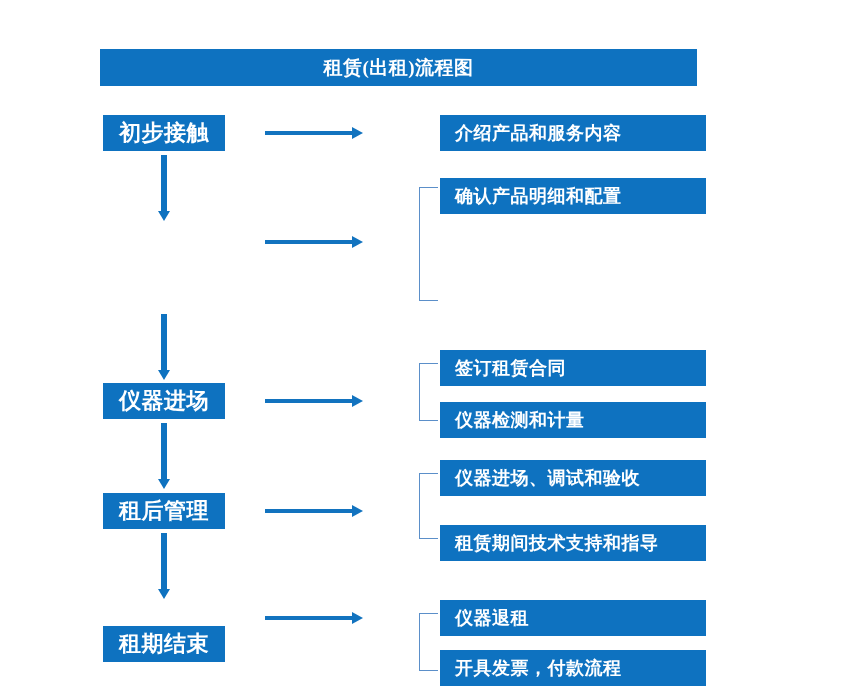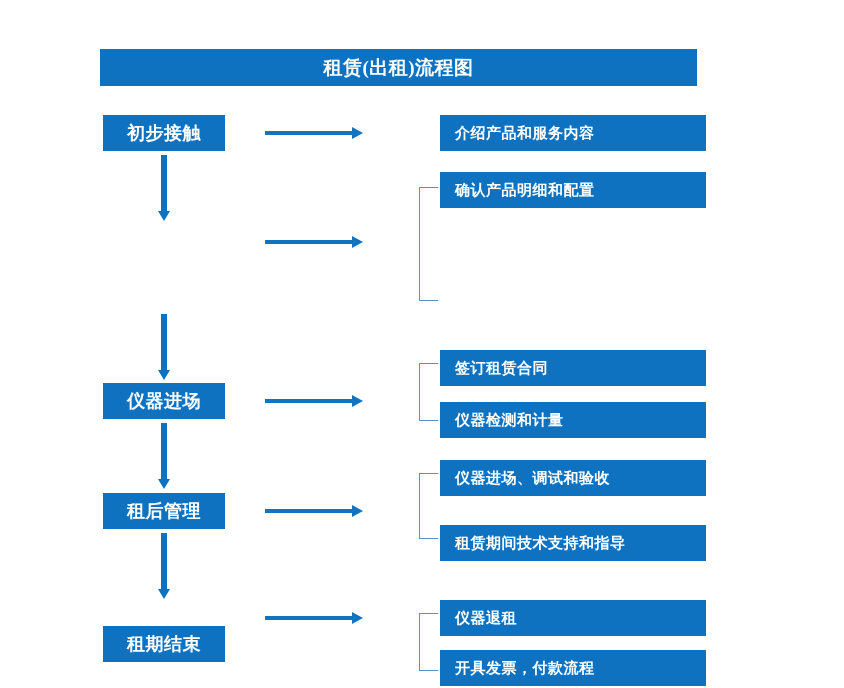--- a/index.html
+++ b/index.html
@@ -36,29 +36,29 @@
     width: 597px;
     height: 37px;
     justify-content: center;
     font-size: 19px;
   }
   .stage-box {
     width: 122px;
     height: 36px;
     left: 103px;
     justify-content: center;
-    font-size: 18px;
+    font-size: 22px;
   }
   .detail-box {
     left: 440px;
     width: 266px;
     height: 36px;
     justify-content: flex-start;
     padding-left: 15px;
-    font-size: 15px;
+    font-size: 18px;
   }
   .v-arrow {
     position: absolute;
     left: 158px;
     width: 12px;
   }
   .v-arrow .stem {
     position: absolute;
     left: 3px;
     top: 0;
@@ -157,21 +157,21 @@
     <div class="stem"></div>
       <div class="head"></div>
   </div>
 
   <div class="bracket" style="top:150px;height:114px"></div>
   <div class="bracket" style="top:326px;height:58px"></div>
   <div class="bracket" style="top:436px;height:66px"></div>
   <div class="bracket" style="top:576px;height:58px"></div>
 
   <div class="box detail-box" style="top:78px">介绍产品和服务内容</div>
-  <div class="box detail-box" style="top:135px">确认产品明细和配置</div>
+  <div class="box detail-box" style="top:141px">确认产品明细和配置</div>
   <div class="box detail-box" style="top:313px">签订租赁合同</div>
   <div class="box detail-box" style="top:365px">仪器检测和计量</div>
   <div class="box detail-box" style="top:488px">租赁期间技术支持和指导</div>
   <div class="box detail-box" style="top:423px">仪器进场、调试和验收</div>
   <div class="box detail-box" style="top:563px">仪器退租</div>
   <div class="box detail-box" style="top:613px">开具发票，付款流程</div>
 
 </div>
 
 </body></html>

